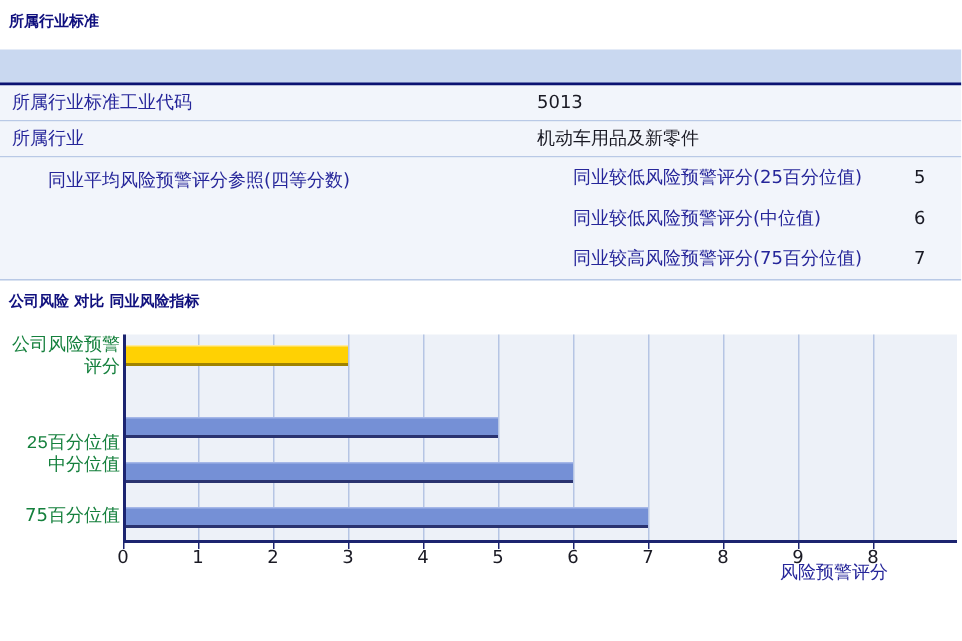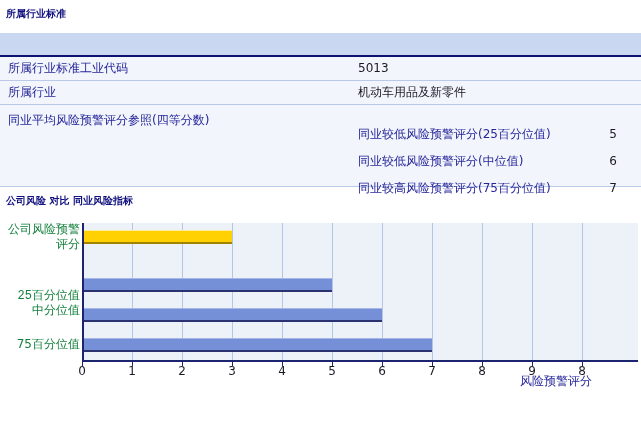--- a/index.html
+++ b/index.html
@@ -11,22 +11,22 @@
   #sec1-title{top:7px;}
   #sec2-title{top:194px;}
 
   
   #std-table{position:absolute;top:33px;left:0;width:641px;}
   .t-header{height:22px;background:#c9d8f0;border-bottom:2px solid #0b1272;}
   .t-row{display:flex;height:23px;line-height:23px;border-bottom:1px solid #b9c9e6;background:#f2f5fb;}
   .t-row .cell-label{width:358px;padding-left:8px;box-sizing:border-box;}
   .t-row .cell-value{flex:1;color:#1a1a24;}
   .t-group{display:flex;height:81px;border-bottom:1px solid #b9c9e6;background:#f2f5fb;}
-  .t-group .cell-label{width:358px;padding:7px 0 0 8px;box-sizing:border-box;}
-  .sub-rows{flex:1;display:flex;flex-direction:column;padding-top:0;margin-top:16px;}
+  .t-group .cell-label{width:358px;padding:7px 0 0 8px;box-sizing:border-box;margin-left:24px;}
+  .sub-rows{flex:1;display:flex;flex-direction:column;padding-top:0;}
   .sub-row{display:flex;height:27px;line-height:27px;justify-content:space-between;padding-right:24px;}
   .sub-row .sub-value{color:#1a1a24;}
 
   
   #chart{position:absolute;left:0;top:0;width:641px;height:427px;}
   .cat-label{position:absolute;left:0;width:80px;text-align:right;color:#15803d;
              transform:translateY(-50%);line-height:15px;}
   .cat-0{top:237px;}
   .cat-1{top:296px;font-family:Liberation Mono, monospace;}
   .cat-2{top:310px;}

